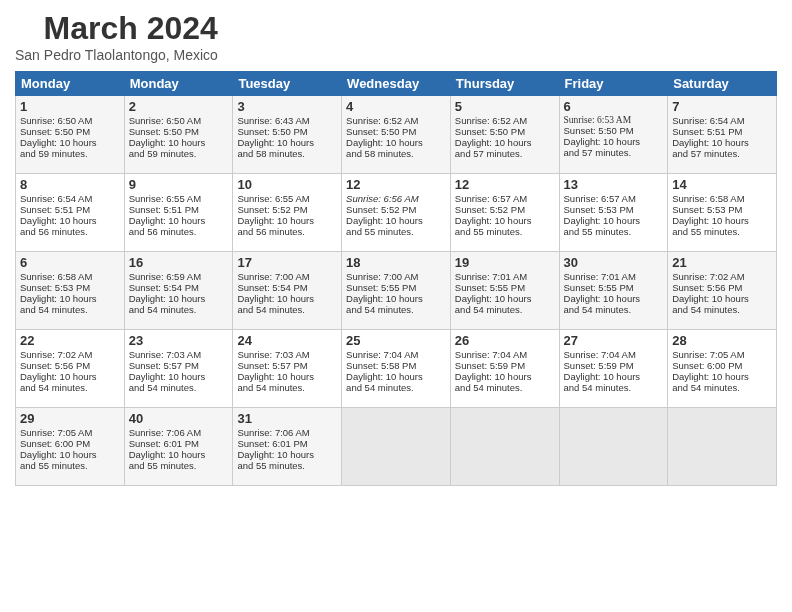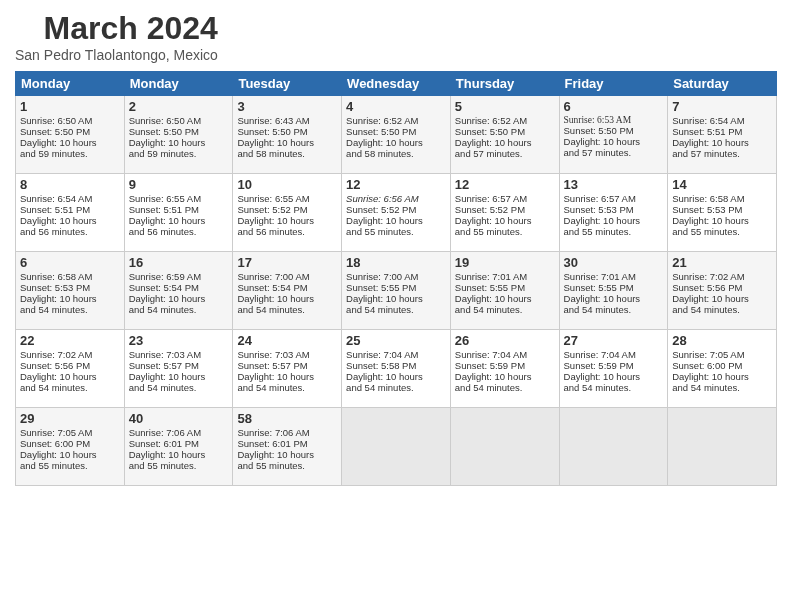--- a/index.html
+++ b/index.html
@@ -331,21 +331,21 @@
             <span style="display: block;">and 55 minutes.</span>
           </td>
           <td>
             <span class="day-number">40</span>
             <span style="display: block;">Sunrise: 7:06 AM</span>
             <span style="display: block;">Sunset: 6:01 PM</span>
             <span style="display: block;">Daylight: 10 hours</span>
             <span style="display: block;">and 55 minutes.</span>
           </td>
           <td>
-            <span class="day-number">58</span>
+            <span class="day-number">31</span>
             <span style="display: block;">Sunrise: 7:06 AM</span>
             <span style="display: block;">Sunset: 6:01 PM</span>
             <span style="display: block;">Daylight: 10 hours</span>
             <span style="display: block;">and 55 minutes.</span>
           </td>
           <td class="day-empty"></td>
           <td class="day-empty"></td>
           <td class="day-empty"></td>
           <td class="day-empty"></td>
         </tr>

